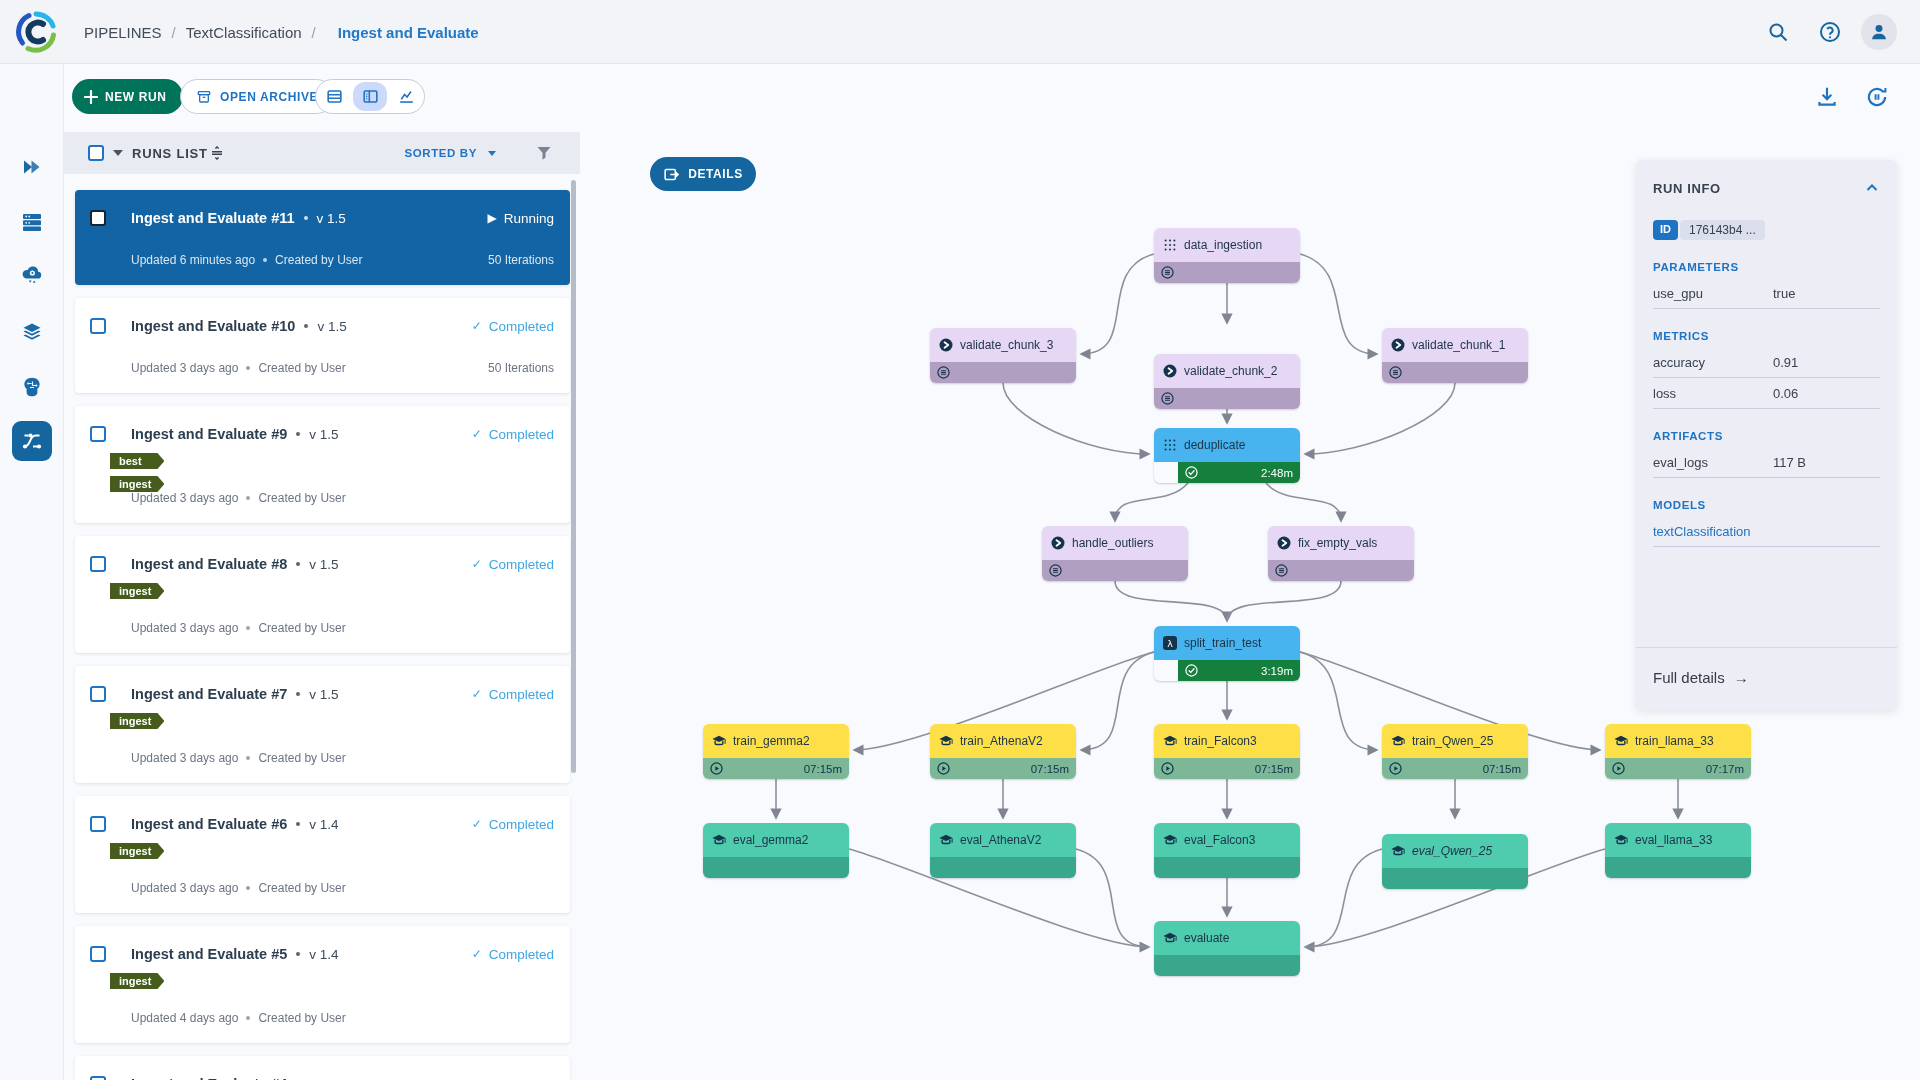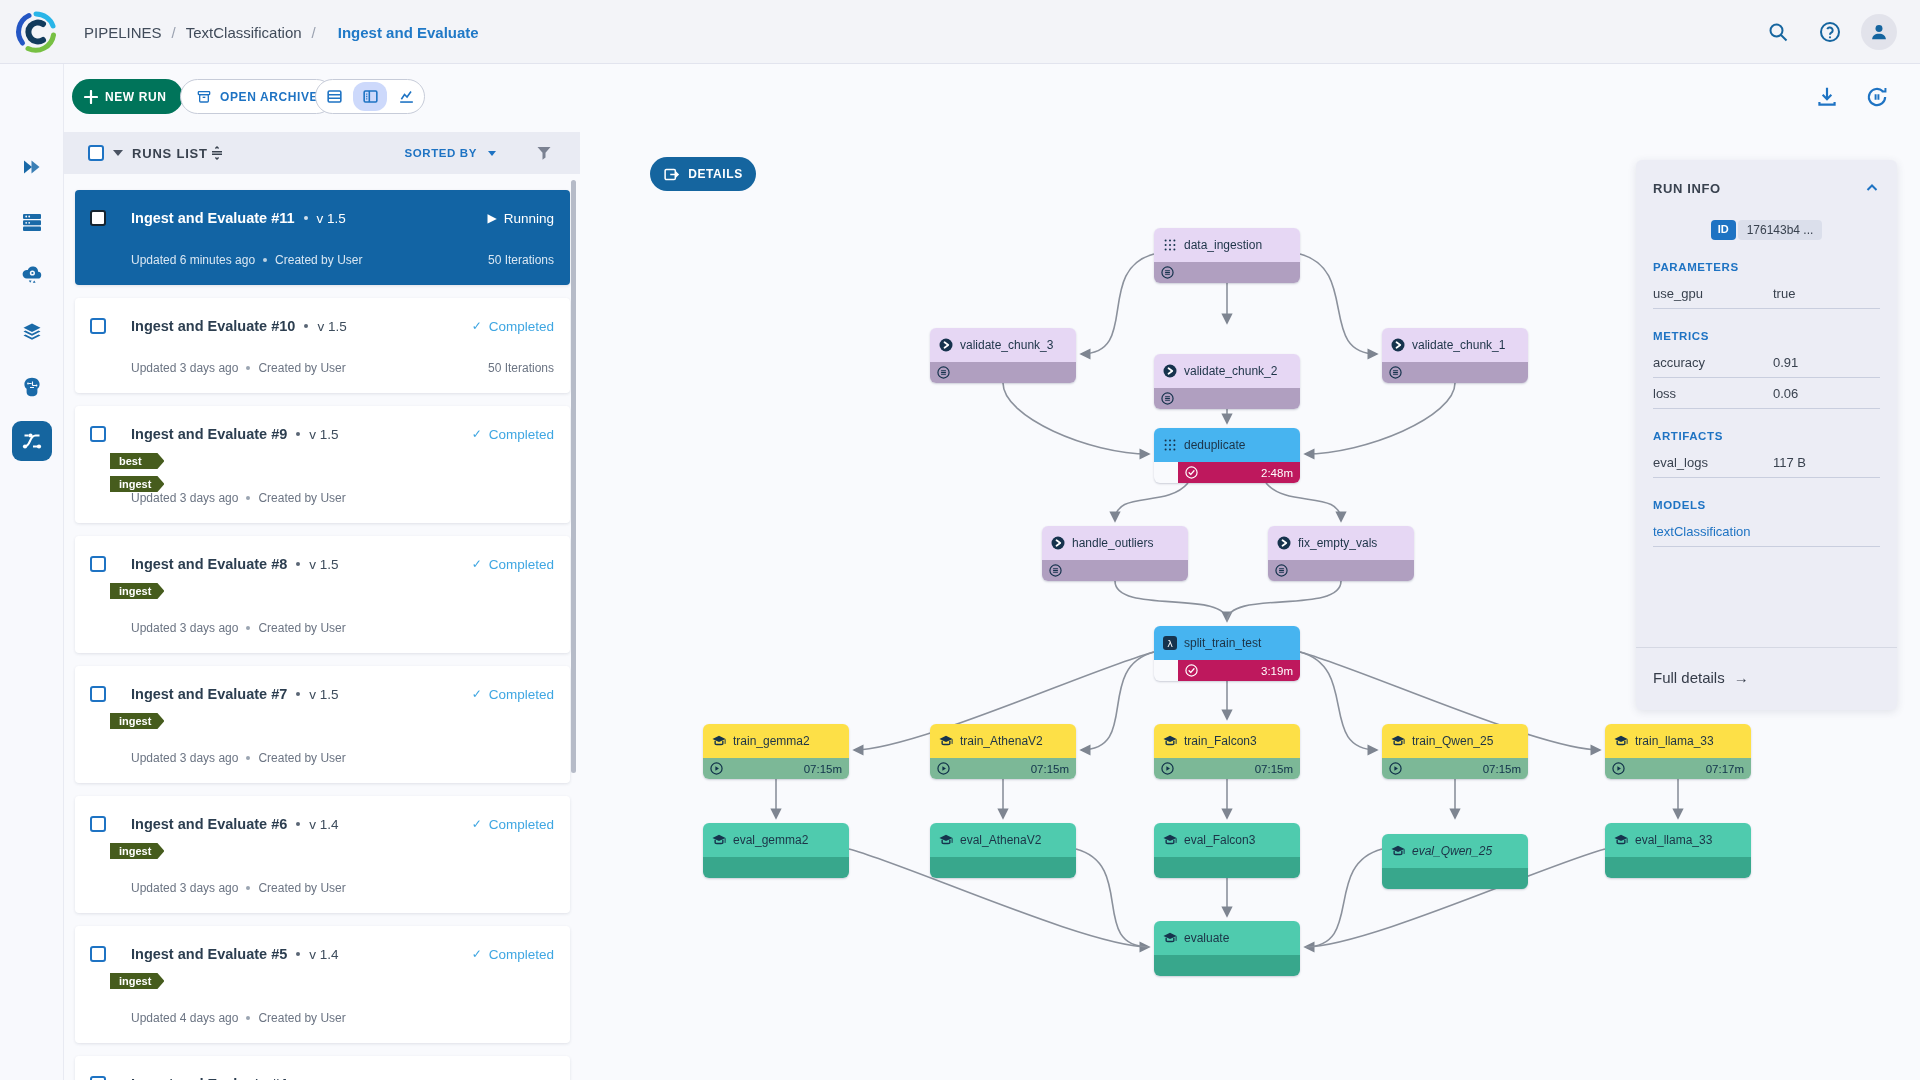--- a/index.html
+++ b/index.html
@@ -106,35 +106,35 @@
     z-index:2; box-shadow:0 1px 2px rgba(40,50,80,.22); cursor:pointer; }
   .node-top { height:34px; display:flex; align-items:center; gap:7px; padding:12px 9px;
     font-size:12px; color:#1c3347; }
   .node-top svg { width:14px; height:14px; flex:0 0 auto; }
   .node-strip { height:21px; display:flex; align-items:center; justify-content:space-between;
     padding:0 7px; font-size:11.5px; }
   .node-strip svg { width:13px; height:13px; }
   .node.lavender .node-top { background:#e6d7f4; }
   .node.lavender .node-strip { background:#b09fc0; color:#16334d; }
   .node.blue .node-top { background:#47b4f0; }
-  .node.blue .node-strip { background:#be185d; color:#ffffff;margin-left:24px; }
+  .node.blue .node-strip { background:#15803d; color:#ffffff;margin-left:24px; }
   .node.green .node-top { background:#fde047; }
   .node.green .node-strip { background:#7cb897; color:#10314a; }
   .node.teal .node-top { background:#4fcbae; }
   .node.teal .node-strip { background:#38a78c; color:#ffffff; }
 
   
   .run-info { position:absolute; left:1636px; top:160px; width:261px; height:550px;
     background:#ecedf5; border-radius:6px; z-index:4; box-shadow:0 2px 8px rgba(50,60,90,.12);
     color:#39424f; }
   .ri-title-row { margin:20px 17px 0 17px; display:flex; align-items:center;
     justify-content:space-between; }
   .ri-title { font-size:13px; font-weight:700; letter-spacing:.6px; }
   .ri-chevron { width:16px; height:16px; cursor:pointer; }
-  .ri-id-row { margin:24px 17px 0 17px; display:flex; justify-content:center; gap:2px; }
+  .ri-id-row { margin:24px 17px 0 17px; display:flex; justify-content:flex-start; gap:2px; }
   .ri-id-label { background:#1e73c3; color:#fff; font-size:11px; font-weight:700;
     padding:3px 7px; border-radius:4px; }
   .ri-id-value { background:#dbdfeb; color:#39424f; font-size:12px; padding:3px 9px;
     border-radius:4px; cursor:pointer; }
   .ri-section { margin:21px 17px 0 17px; font-size:11.5px; font-weight:700;
     letter-spacing:.6px; color:#1e73c3; }
   .ri-row { margin:0 17px; height:31px; display:flex; align-items:center;
     border-bottom:1px solid #c9cede; font-size:13px; }
   .ri-row .lbl { flex:0 0 120px; }
   .ri-row.first { margin-top:5px; }

